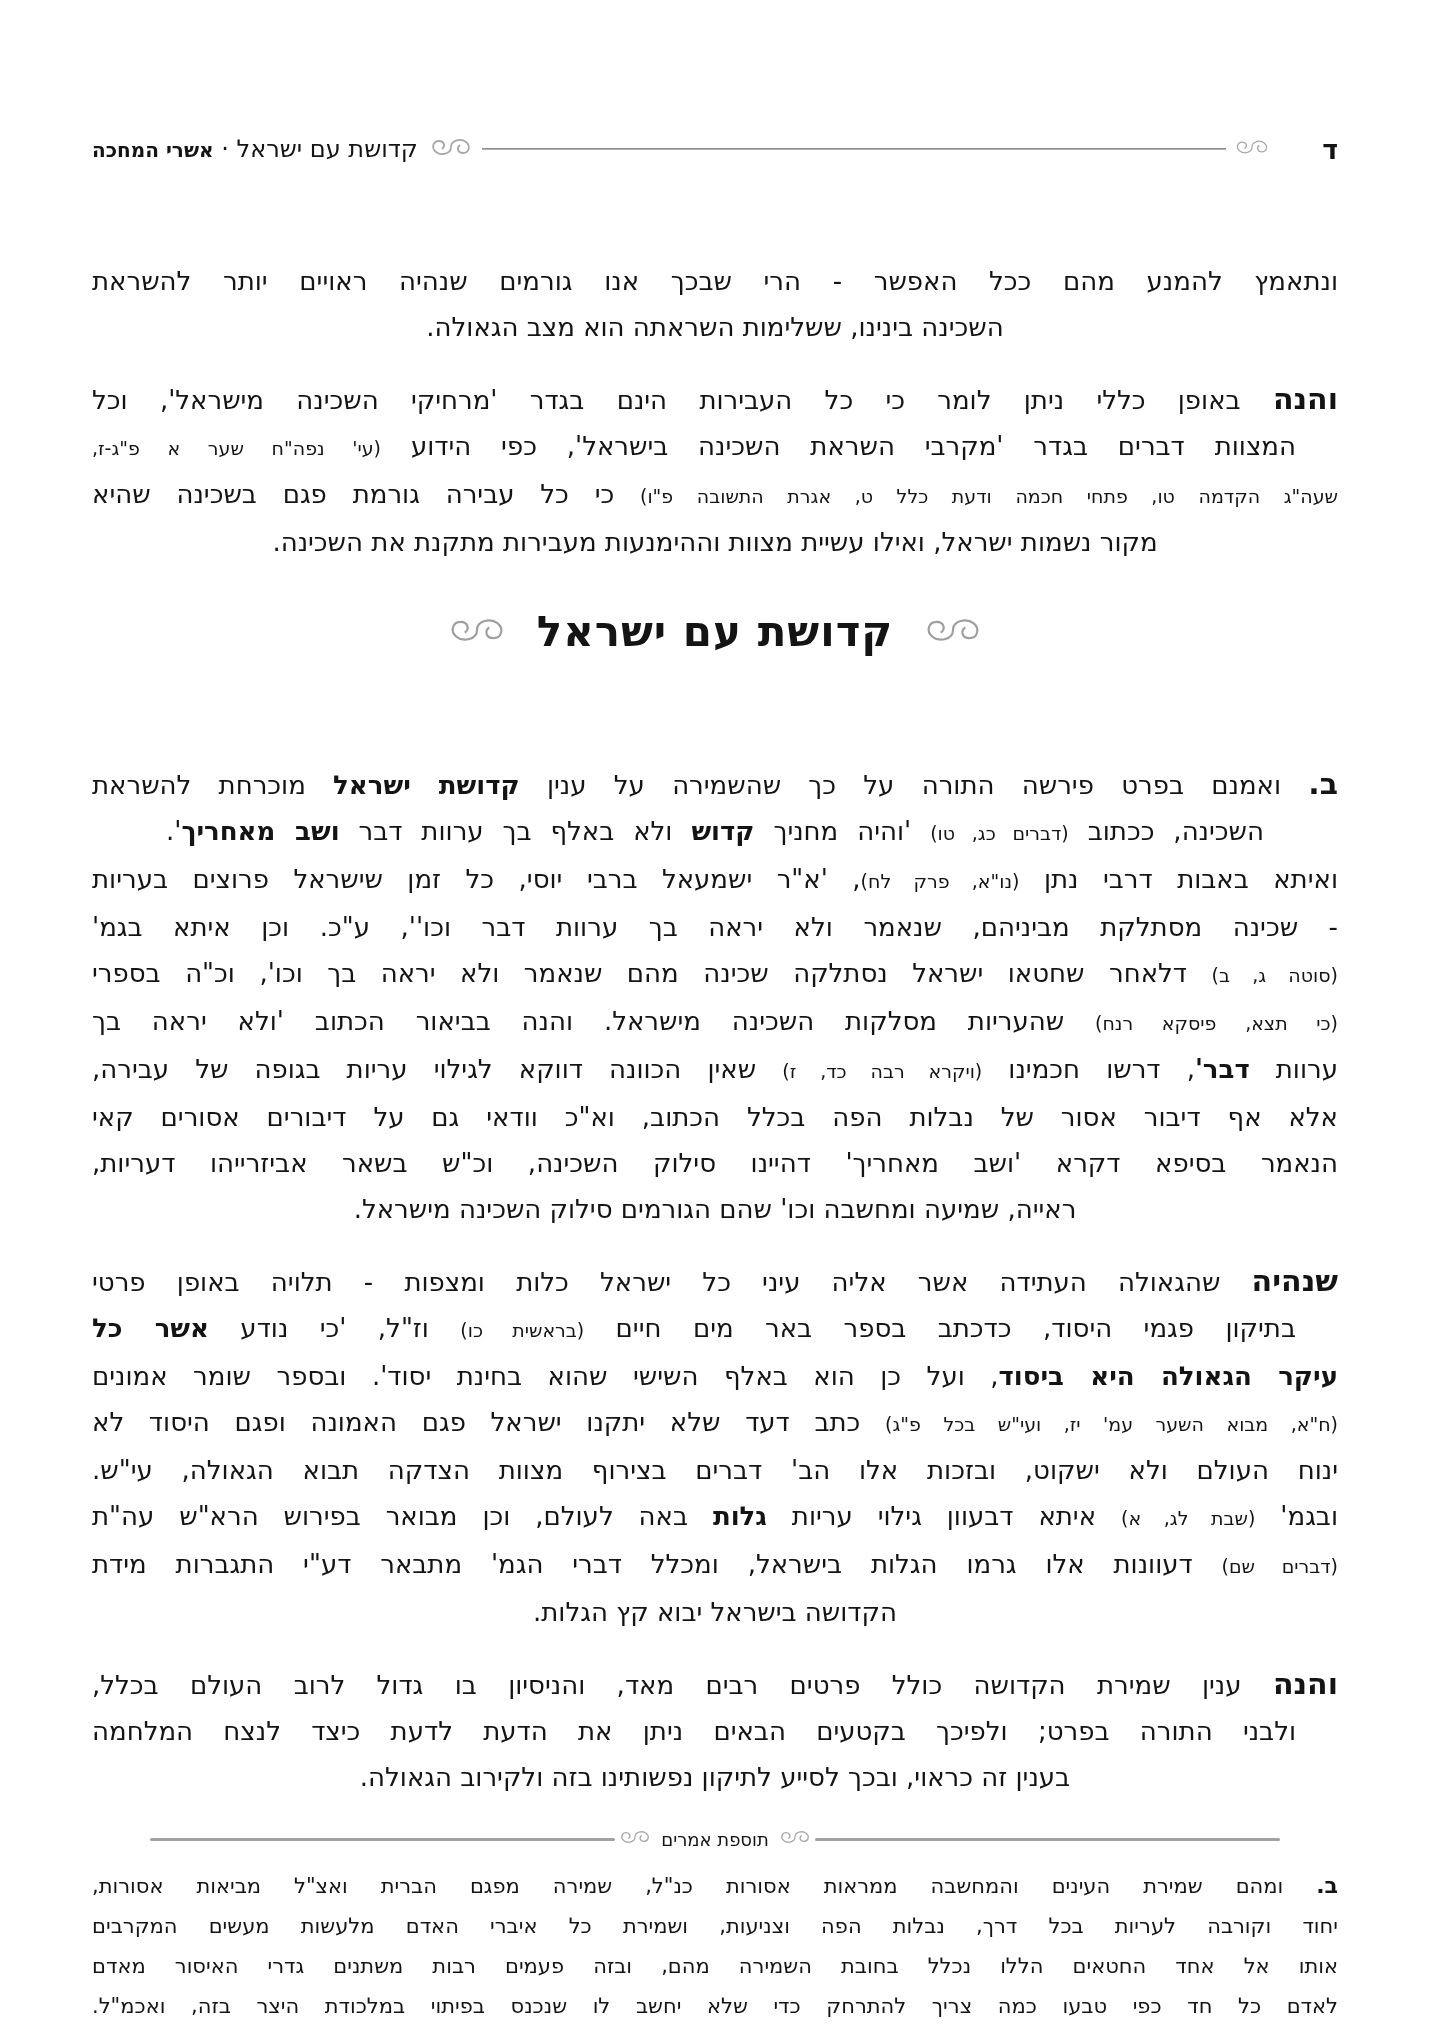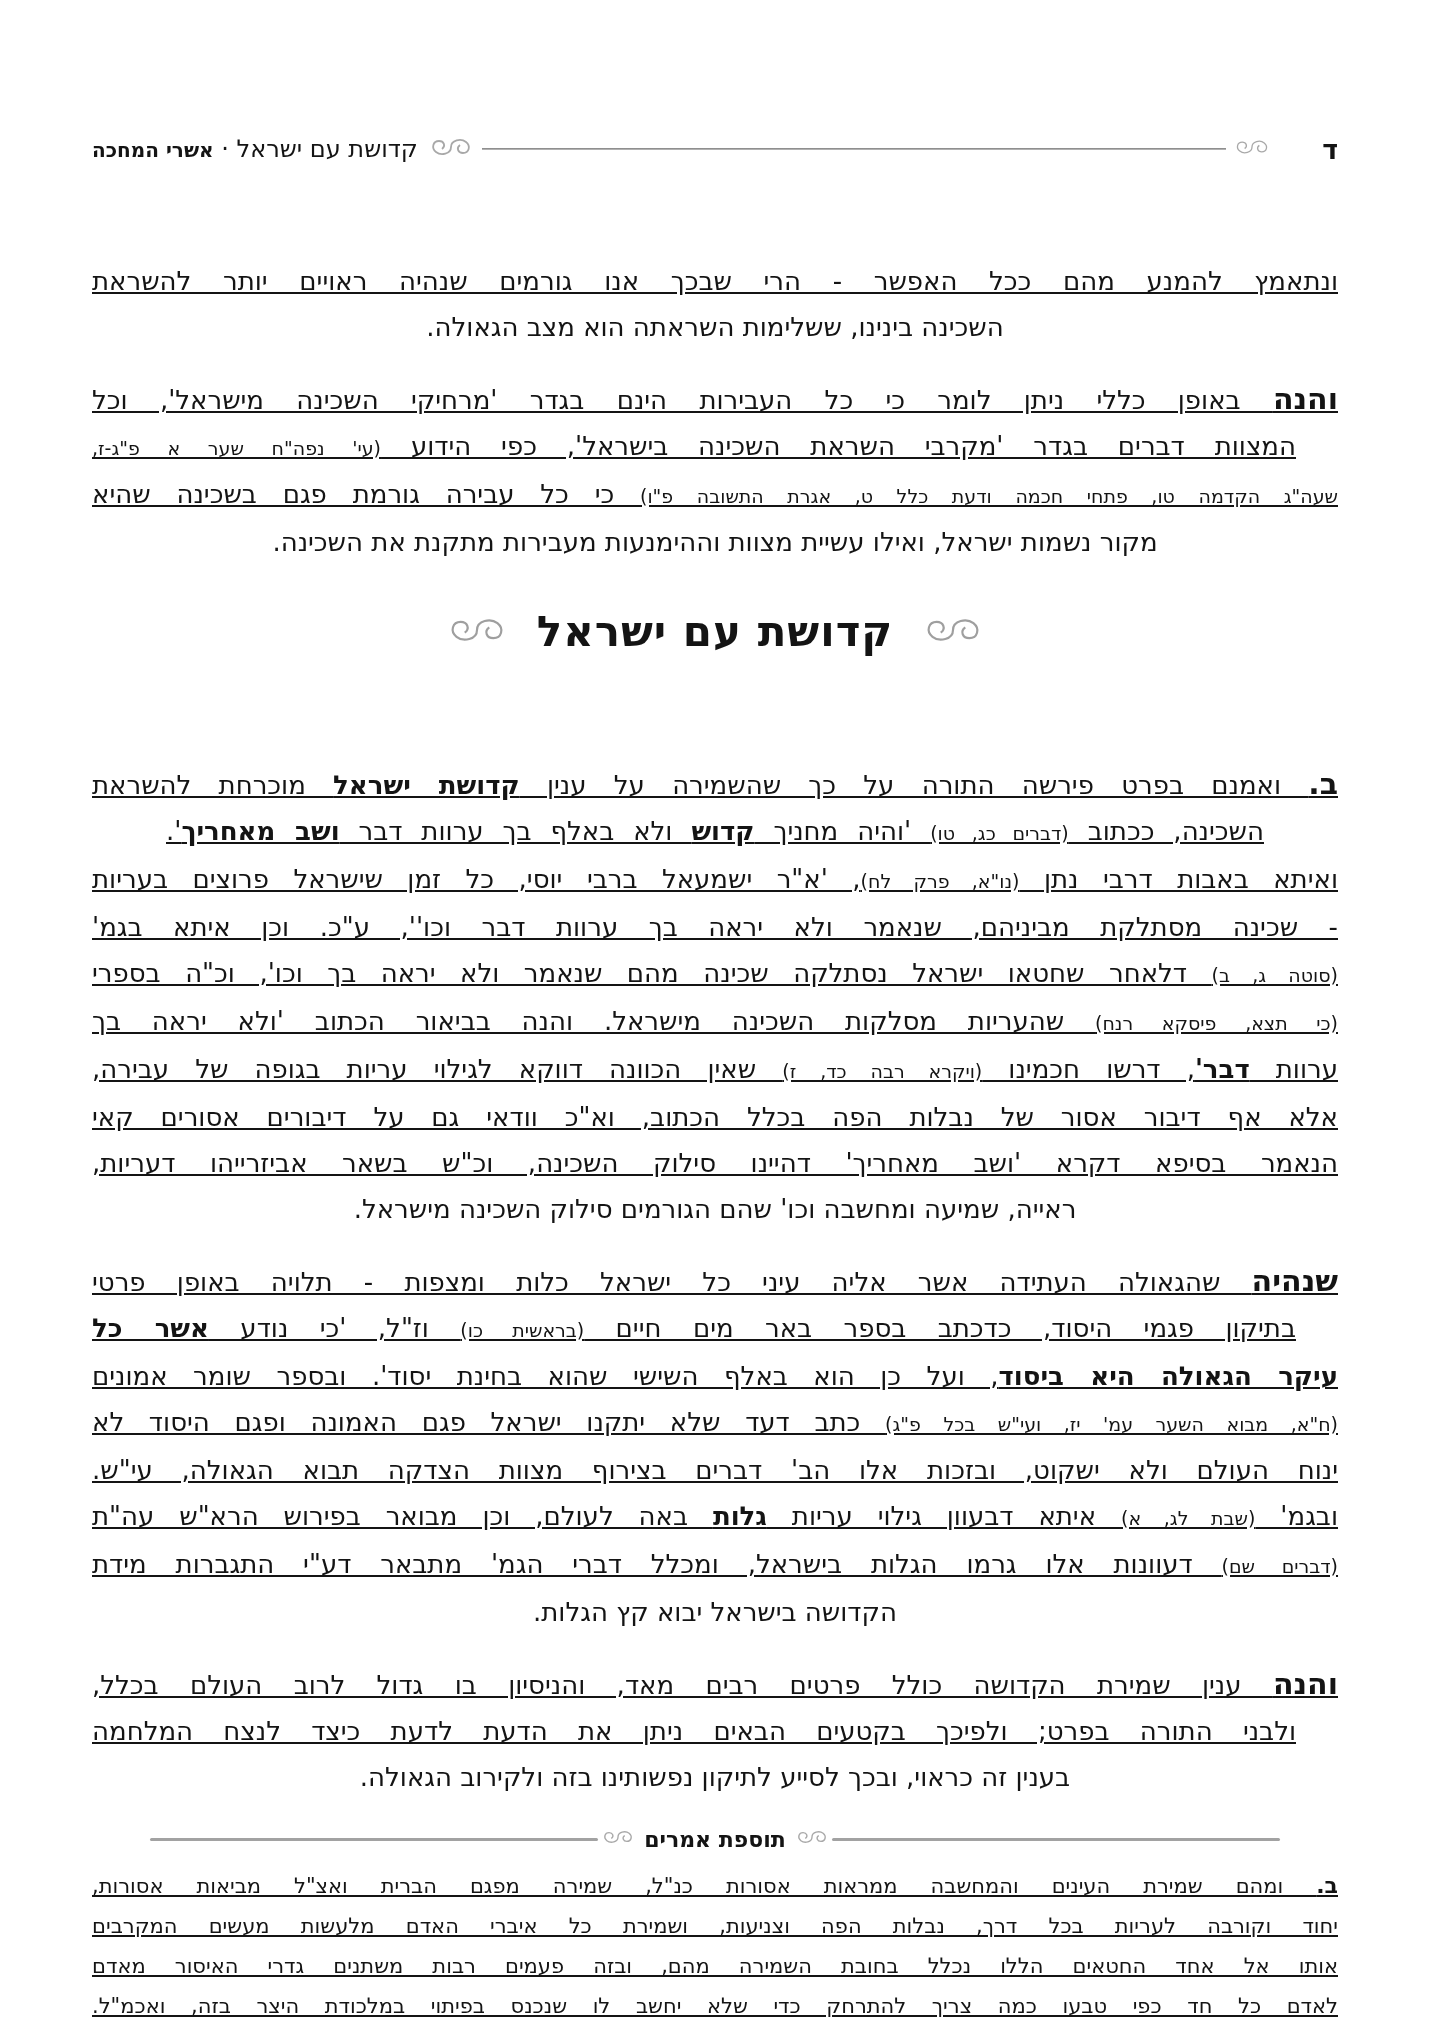--- a/index.html
+++ b/index.html
@@ -41,21 +41,21 @@
   .header-title .book{font-weight:bold;font-size:20px;}
   .flourish{flex:0 0 auto;opacity:.85;}
 
   
   .body-text{margin-top:88px;}
   .para{margin-bottom:26px;}
   .line{
     font-size:26px;
     line-height:46px;
   }
-  .align-justify{text-align:justify;text-align-last:justify;text-decoration:underline;}
+  .align-justify{text-align:justify;text-align-last:justify;}
   .align-center{text-align:center;text-align-last:center;}
   .inset-1{padding-right:42px;}
   .inset-2{padding-right:74px;padding-left:74px;}
   .seg-lead{font-weight:bold;font-size:30px;}
   .seg-bold{font-weight:bold;}
   .seg-small{font-size:19px;}
 
   
   .section-heading-row{
     display:flex;align-items:center;justify-content:center;
@@ -70,21 +70,21 @@
   }
 
   
   .divider{
     display:flex;align-items:center;
     margin:22px 58px 14px 58px;
     height:26px;
   }
   .divider-line{flex:1;height:3px;background:#a2a2a2;border-radius:2px;}
   .divider-label{
-    font-size:22px;font-weight:bold;
+    font-size:18px;font-weight:normal;
     margin:0 6px;
     white-space:nowrap;
   }
 
   
   .footnotes{margin-top:10px;}
   .footnotes .line{
     font-size:21px;
     line-height:40px;
   }

